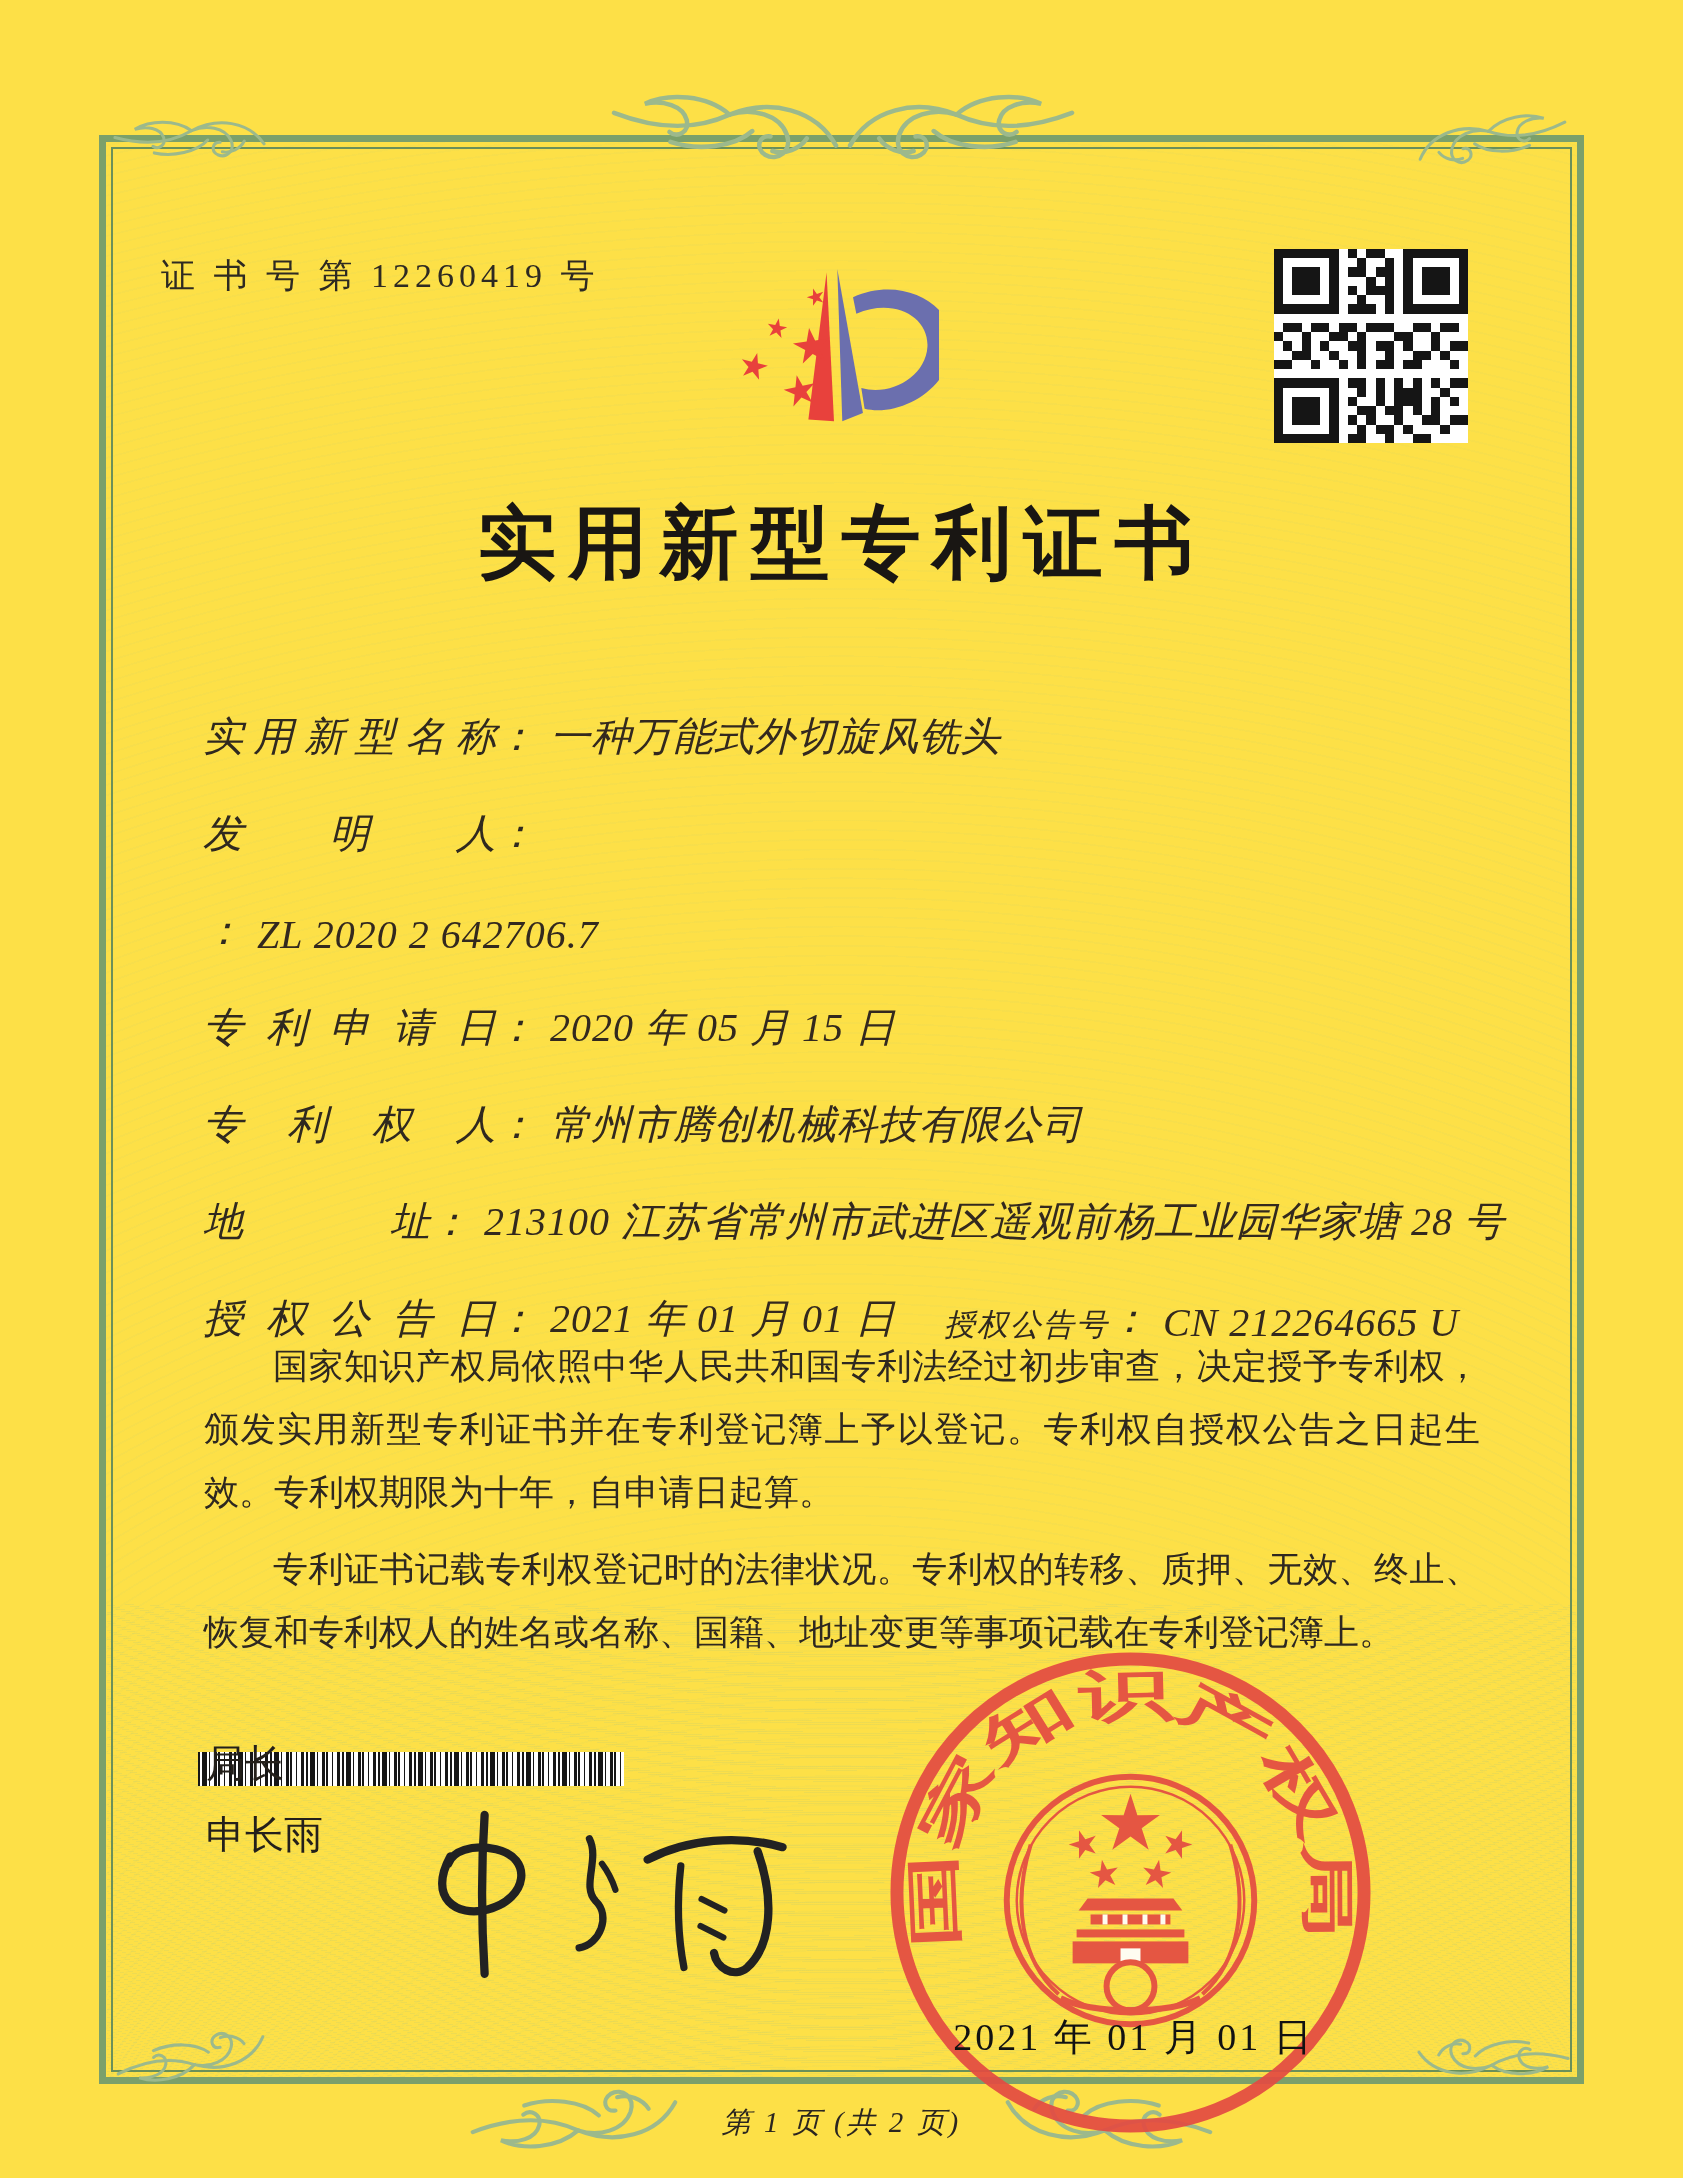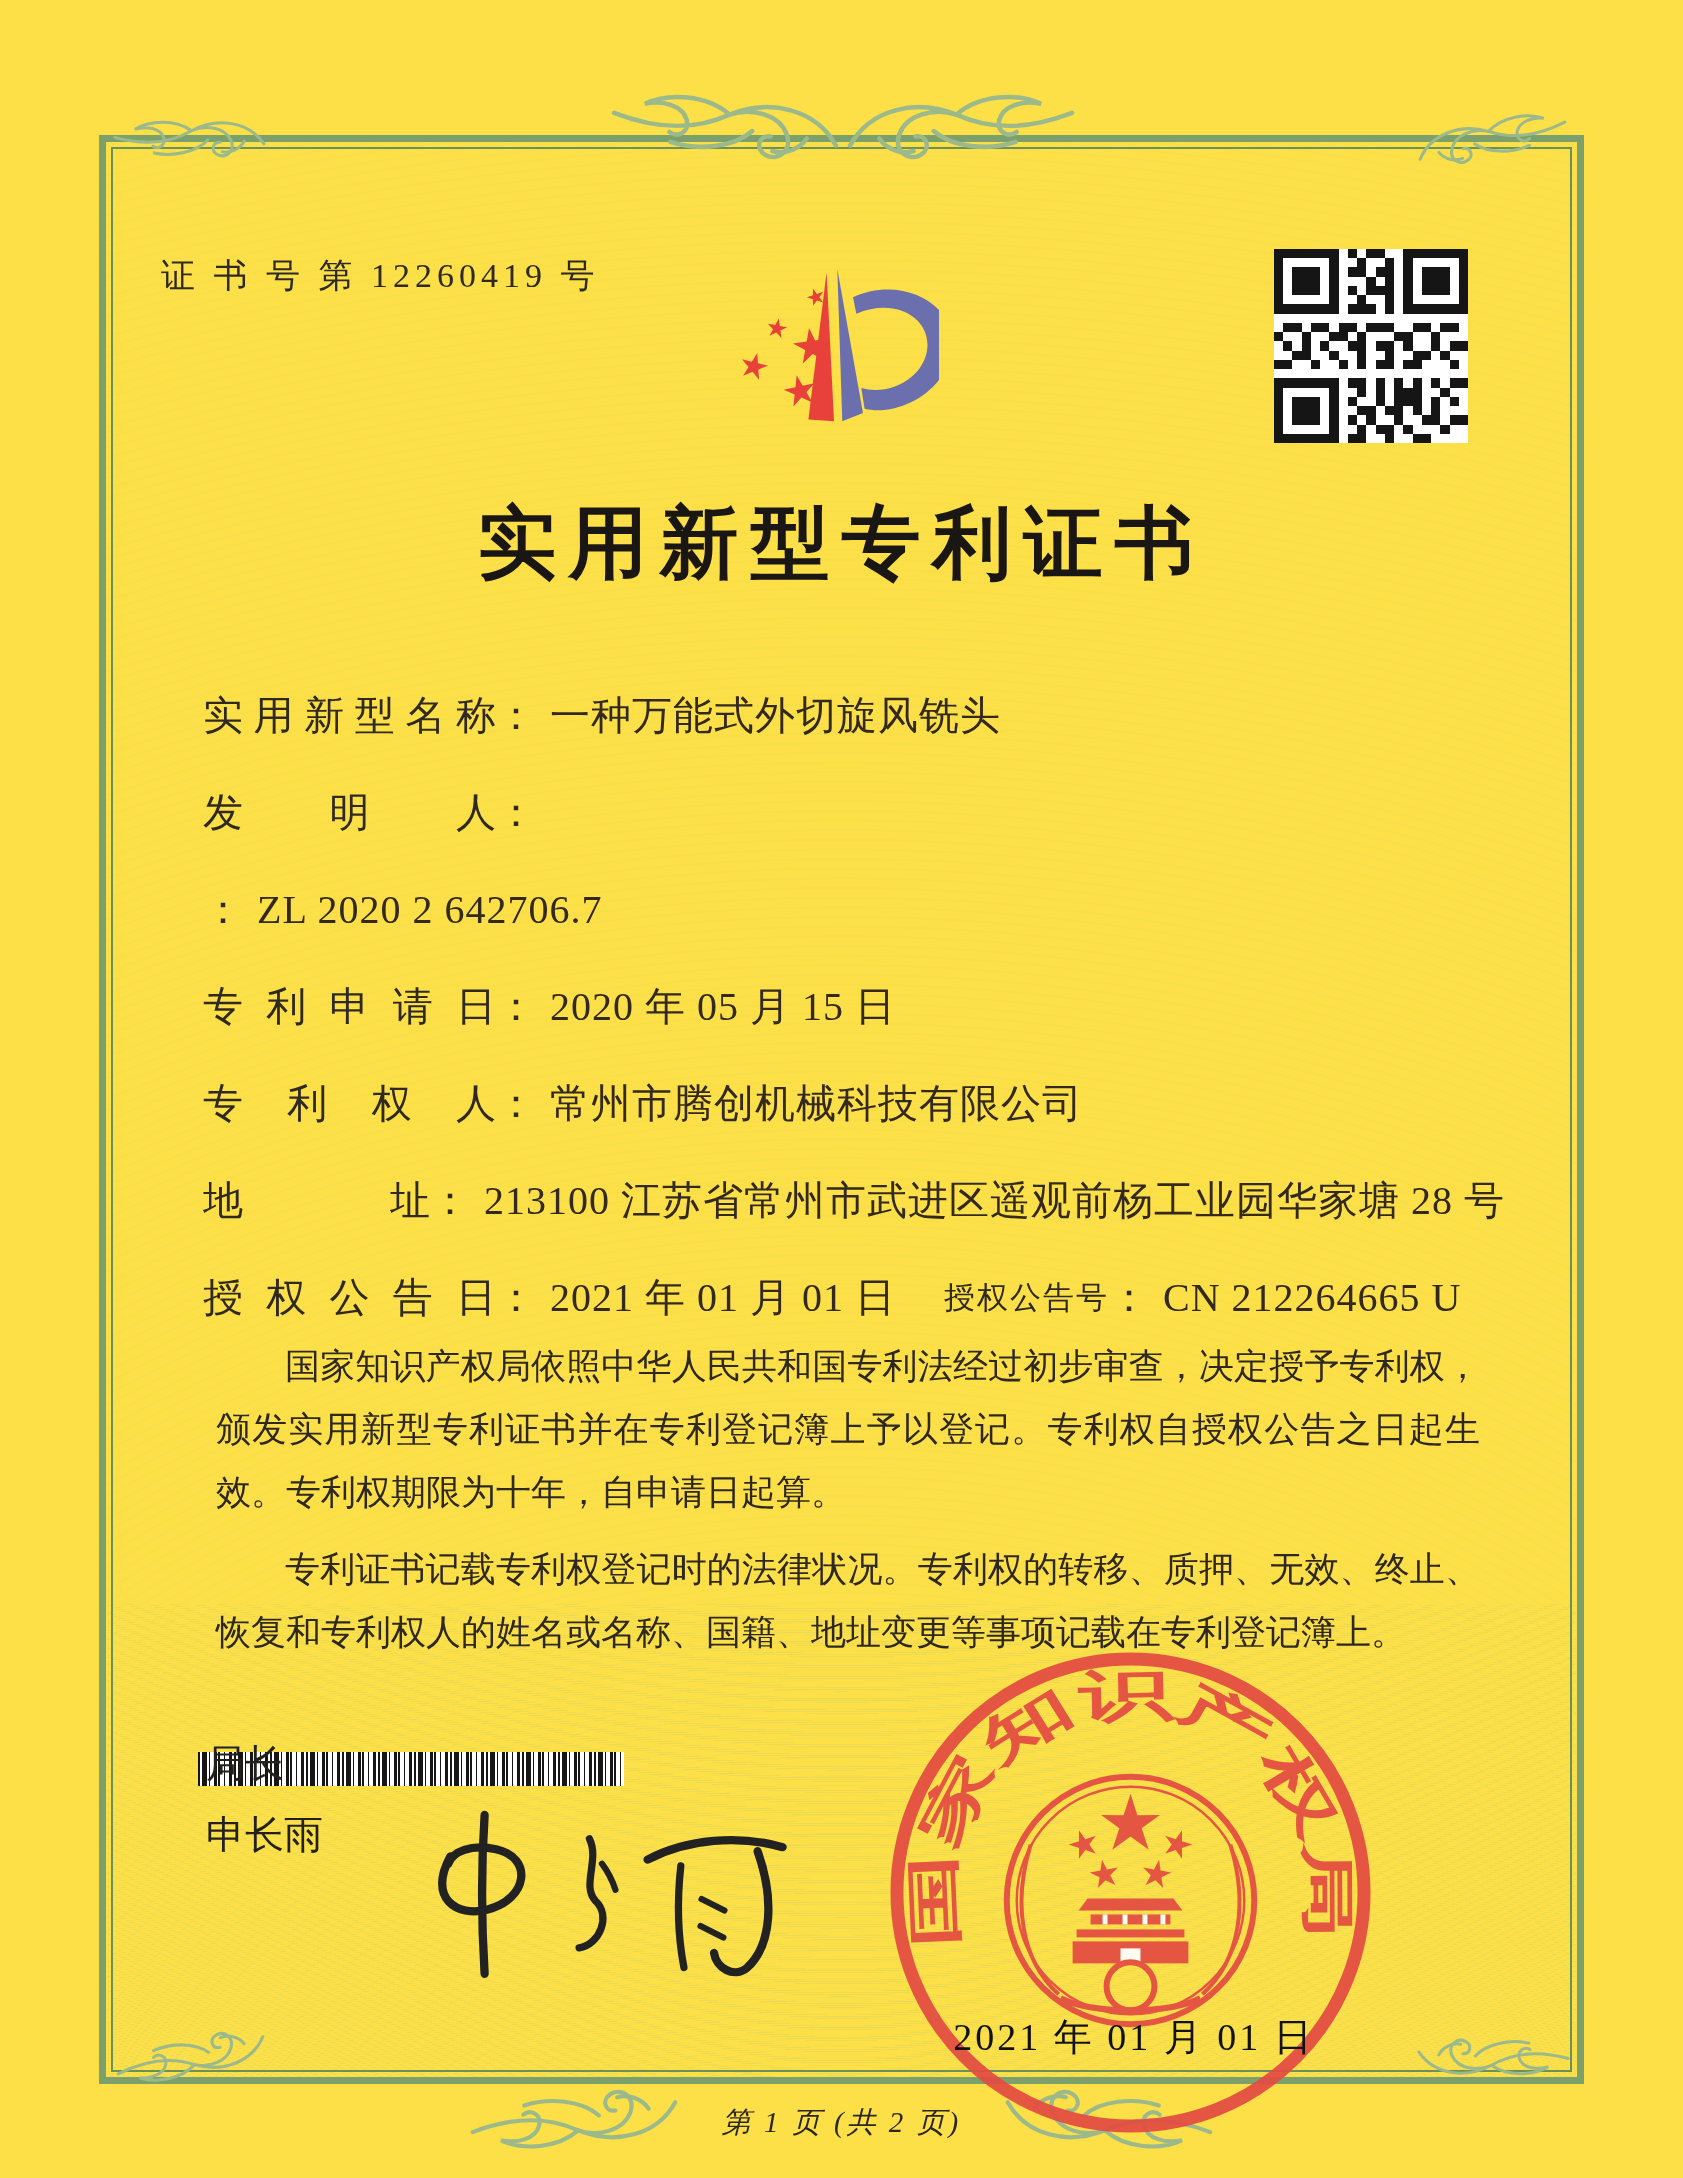--- a/index.html
+++ b/index.html
@@ -23,28 +23,28 @@
   .cert-no{position:absolute;left:161px;top:253px;font-size:34px;letter-spacing:5px;color:#2e2a22;}
   
   .logo{position:absolute;left:691px;top:242px;width:248px;height:198px;}
   
   .qr{position:absolute;left:1274px;top:249px;width:194px;height:194px;}
   
   .title{position:absolute;left:0;right:0;top:491px;text-align:center;
     font-size:79px;font-weight:700;letter-spacing:12px;color:#191613;}
   
   .fields{position:absolute;left:203px;right:178px;top:667px;}
-  .frow{height:97px;display:flex;align-items:center;white-space:nowrap;}
+  .frow{height:97px;display:flex;align-items:flex-end;white-space:nowrap;font-style:italic;}
   .flabel{display:inline-block;width:293px;font-size:40px;
     text-align:justify;text-align-last:justify;color:#30291f;}
   .fcolon{font-size:40px;color:#30291f;}
   .fval{font-size:40px;margin-left:14px;color:#33291e;letter-spacing:1px;}
   .flabel2{display:inline-block;margin-left:48px;font-size:31px;letter-spacing:2px;color:#30291f;}
   
-  .paras{position:absolute;left:216px;right:203px;top:1335px;}
+  .paras{position:absolute;left:204px;right:203px;top:1335px;}
   .paras p{margin:0;font-size:35px;line-height:63px;text-align:justify;
     text-indent:69px;color:#2e2односe;}
   .paras p{color:#2e2820;}
   .paras p + p{margin-top:14px;}
   
   .barcode{position:absolute;left:198px;top:1752px;width:426px;height:34px;
     background:repeating-linear-gradient(90deg,
       #161616 0 2px,#fff 2px 4px,#161616 4px 9px,#fff 9px 11px,#161616 11px 12px,
       #fff 12px 16px,#161616 16px 19px,#fff 19px 20px,#161616 20px 22px,#fff 22px 26px,
       #161616 26px 27px,#fff 27px 31px,#161616 31px 34px,#fff 34px 36px);}

